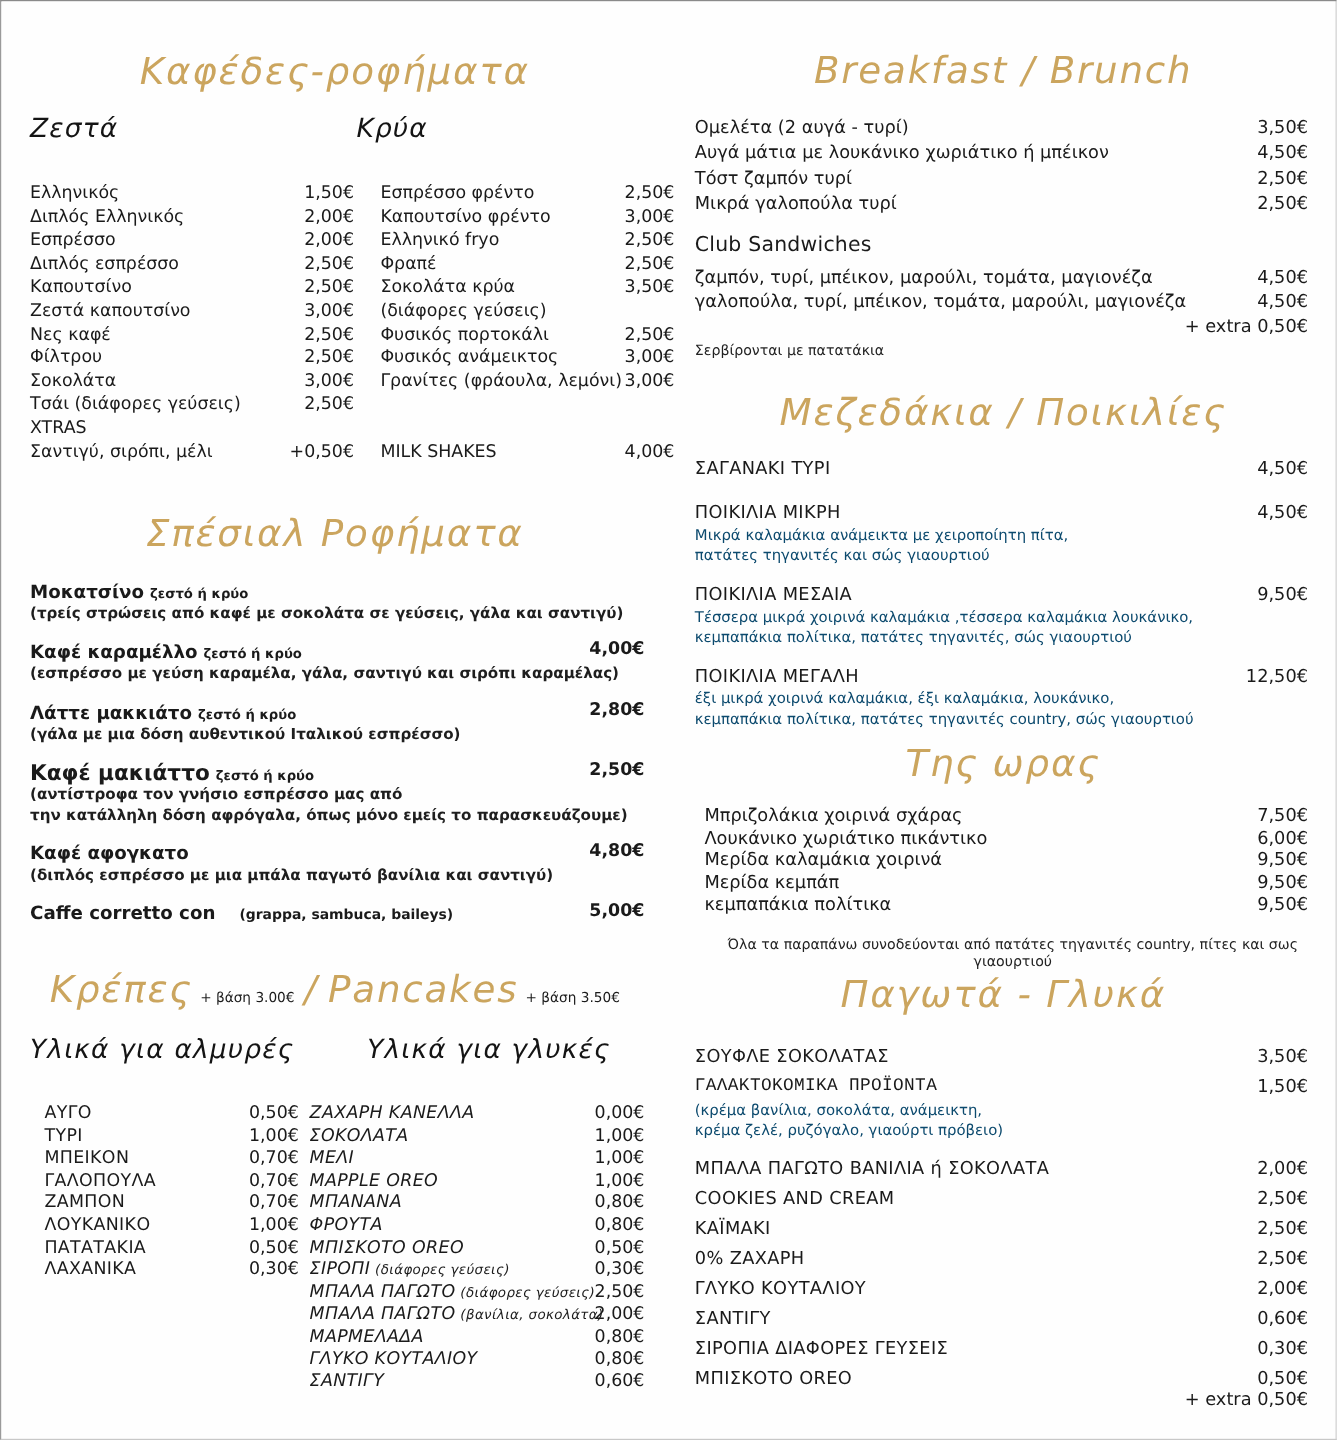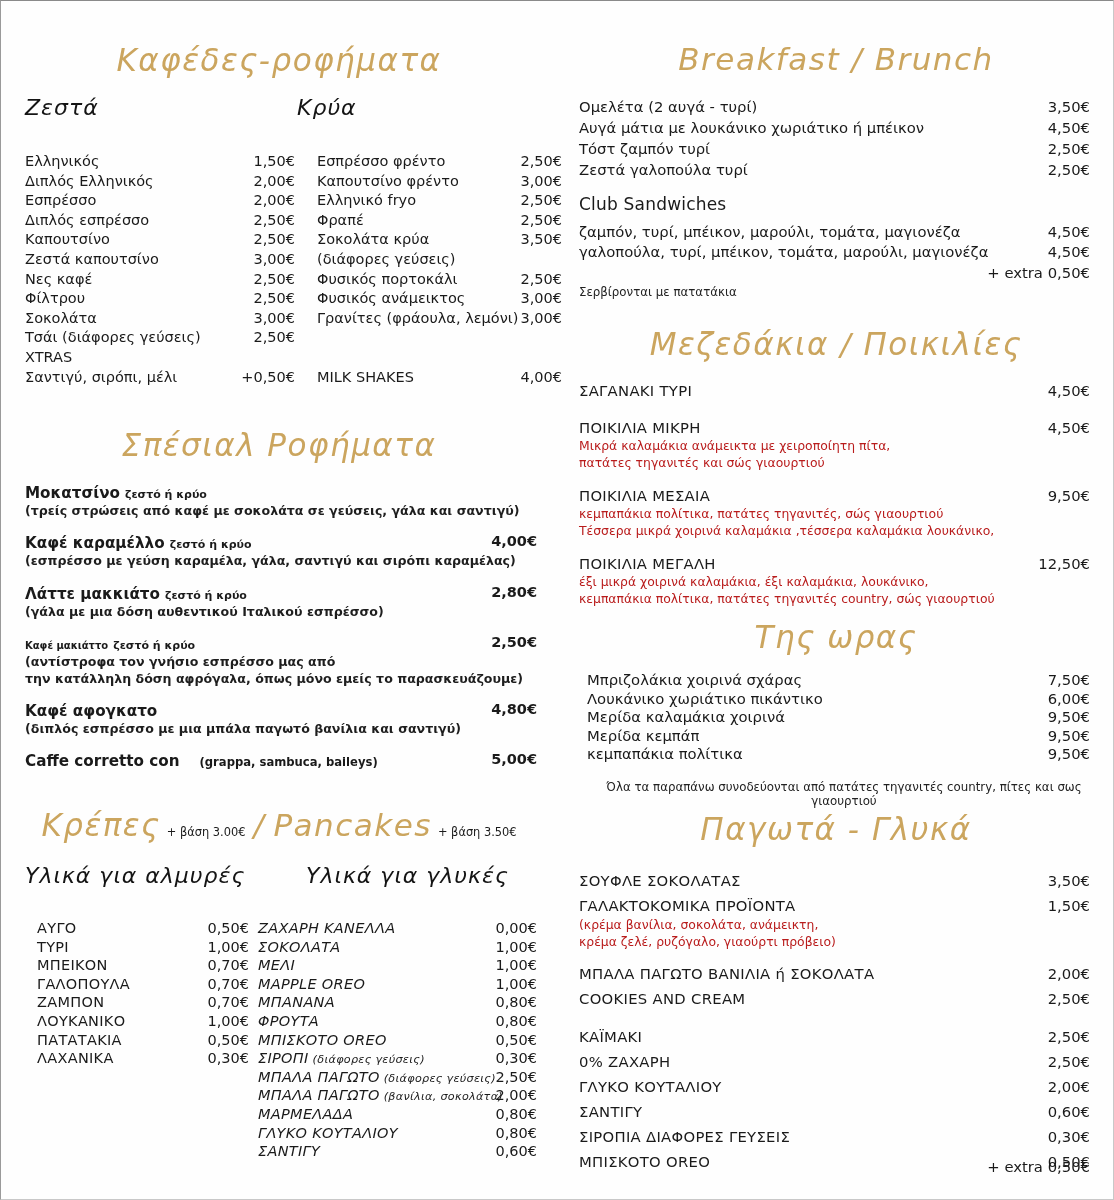--- a/index.html
+++ b/index.html
@@ -77,21 +77,21 @@
   .fl-a  { position: absolute; left: 24px;  font-size: 14.5px; line-height: 18.6px; white-space: nowrap; }
   .fl-ap { position: absolute; left: 150px; width: 86px; text-align: right; font-size: 14.5px; line-height: 18.6px; }
   .fl-b  { position: absolute; left: 245px; font-size: 14.5px; line-height: 18.6px; white-space: nowrap; font-style: italic; }
   .fl-bp { position: absolute; left: 430px; width: 94px; text-align: right; font-size: 14.5px; line-height: 18.6px; }
   .fl-b .paren { font-size: 11.2px; }
 
   
   .rrow { position: relative; height: 21px; }
   .rname { position: absolute; left: 0; font-size: 14.8px; line-height: 21px; white-space: nowrap; }
   .rprice { position: absolute; right: 0; width: 110px; text-align: right; font-size: 14.8px; line-height: 21px; }
-  .rdesc { font-size: 12.4px; line-height: 16.6px; color: #b91c1c; }
+  .rdesc { font-size: 12.4px; line-height: 16.6px; color: #0c4a6e; }
 
   .caps { letter-spacing: .3px; }
   .hl-small { font-size: 11.4px; font-weight: normal; }
 </style>
 </head>
 <body>
 
 <div class="page">
 
   <div class="col col-left">
@@ -187,21 +187,21 @@
         </div>
         <div style="position:relative; margin-bottom:14px;">
           <div style="position:relative; height:20px;"><span style="font-size:15.2px;">Καφέ καραμέλλο</span><span class="tiny" style="margin-left:5px;">ζεστό ή κρύο</span><span style="position:absolute; right:8px; top:0; font-size:14.5px;">4,00€</span></div>
           <div class="desc">(εσπρέσσο με γεύση καραμέλα, γάλα, σαντιγύ και σιρόπι καραμέλας)</div>
         </div>
         <div style="position:relative; margin-bottom:14px;">
           <div style="position:relative; height:20px;"><span style="font-size:15.2px;">Λάττε μακκιάτο</span><span class="tiny" style="margin-left:5px;">ζεστό ή κρύο</span><span style="position:absolute; right:8px; top:0; font-size:14.5px;">2,80€</span></div>
           <div class="desc">(γάλα με μια δόση αυθεντικού Ιταλικού εσπρέσσο)</div>
         </div>
         <div style="position:relative; margin-bottom:14px;">
-          <div style="position:relative; height:20px;"><span style="font-size:10px;">Καφέ μακιάττο</span><span class="tiny" style="margin-left:5px;">ζεστό ή κρύο</span><span style="position:absolute; right:8px; top:0; font-size:14.5px;">2,50€</span></div>
+          <div style="position:relative; height:20px;"><span style="font-size:18px;">Καφέ μακιάττο</span><span class="tiny" style="margin-left:5px;">ζεστό ή κρύο</span><span style="position:absolute; right:8px; top:0; font-size:14.5px;">2,50€</span></div>
           <div class="desc">(αντίστροφα τον γνήσιο εσπρέσσο μας από</div>
           <div class="desc">την κατάλληλη δόση αφρόγαλα, όπως μόνο εμείς το παρασκευάζουμε)</div>
         </div>
         <div style="position:relative; margin-bottom:14px;">
           <div style="position:relative; height:20px;"><span style="font-size:15.2px;">Καφέ αφογκατο</span><span style="position:absolute; right:8px; top:0; font-size:14.5px;">4,80€</span></div>
           <div class="desc">(διπλός εσπρέσσο με μια μπάλα παγωτό βανίλια και σαντιγύ)</div>
         </div>
         <div style="position:relative; margin-bottom:14px;">
           <div style="position:relative; height:20px;"><span style="font-size:15.2px;">Caffe corretto con</span><span class="small" style="margin-left:20px;">(grappa, sambuca, baileys)</span><span style="position:absolute; right:8px; top:0; font-size:14.5px;">5,00€</span></div>
         </div>
@@ -300,21 +300,21 @@
         </div>
         <div class="rrow" style="height:21px;">
           <span class="rname" style="line-height:21px;">Αυγά μάτια  με λουκάνικο χωριάτικο ή μπέικον</span>
           <span class="rprice" style="line-height:21px;">4,50€</span>
         </div>
         <div class="rrow" style="height:21px;">
           <span class="rname" style="line-height:21px;">Τόστ ζαμπόν τυρί</span>
           <span class="rprice" style="line-height:21px;">2,50€</span>
         </div>
         <div class="rrow" style="height:21px;">
-          <span class="rname" style="line-height:21px;">Ζεστά γαλοπούλα τυρί</span>
+          <span class="rname" style="line-height:21px;">Μικρά γαλοπούλα τυρί</span>
           <span class="rprice" style="line-height:21px;">2,50€</span>
         </div>
       </div>
     <div style="position:absolute; left:22px; top:193px; width:511px;">
       <div class="plain-head">Club Sandwiches</div>
     </div>
     <div id="club-rows" style="position:absolute; left:22px; top:221px; width:511px;">
         <div class="rrow" style="height:20px;">
           <span class="rname" style="line-height:20px;">ζαμπόν, τυρί, μπέικον, μαρούλι, τομάτα, μαγιονέζα</span>
           <span class="rprice" style="line-height:20px;">4,50€</span>
@@ -345,22 +345,22 @@
             <span class="rprice">4,50€</span>
           </div>
           <div class="rdesc">Μικρά καλαμάκια ανάμεικτα με χειροποίητη πίτα,</div>
           <div class="rdesc">πατάτες τηγανιτές και σώς γιαουρτιού</div>
         </div>
         <div style="position:relative; margin-bottom:14px;">
           <div style="position:relative; height:21px;">
             <span class="rname caps">ΠΟΙΚΙΛΙΑ ΜΕΣΑΙΑ</span>
             <span class="rprice">9,50€</span>
           </div>
+          <div class="rdesc">Τέσσερα μικρά χοιρινά καλαμάκια ,τέσσερα καλαμάκια λουκάνικο,</div>
           <div class="rdesc">κεμπαπάκια πολίτικα, πατάτες τηγανιτές, σώς γιαουρτιού</div>
-          <div class="rdesc">Τέσσερα μικρά χοιρινά καλαμάκια ,τέσσερα καλαμάκια λουκάνικο,</div>
         </div>
         <div style="position:relative; margin-bottom:14px;">
           <div style="position:relative; height:21px;">
             <span class="rname caps">ΠΟΙΚΙΛΙΑ ΜΕΓΑΛΗ</span>
             <span class="rprice">12,50€</span>
           </div>
           <div class="rdesc">έξι μικρά χοιρινά καλαμάκια, έξι καλαμάκια, λουκάνικο,</div>
           <div class="rdesc">κεμπαπάκια πολίτικα, πατάτες τηγανιτές country, σώς γιαουρτιού</div>
         </div>
       </div>
@@ -397,33 +397,33 @@
     </div>
     <div id="dessert-rows" style="position:absolute; left:22px; top:868px; width:511px;">
         <div style="position:relative; margin-bottom:2px;">
           <div style="position:relative; height:23px;">
             <span class="rname caps" style="line-height:23px;">ΣΟΥΦΛΕ ΣΟΚΟΛΑΤΑΣ</span>
             <span class="rprice" style="line-height:23px;">3,50€</span>
           </div>
         </div>
         <div style="position:relative; margin-bottom:12px;">
           <div style="position:relative; height:23px;">
-            <span class="rname caps" style="line-height:23px;">ΓΑΛΑΚΤΟΚΟΜΙΚΑ ΠΡΟΪΟΝΤΑ</span>
+            <span class="rname caps" style="line-height:23px;font-family:Liberation Mono, monospace;">ΓΑΛΑΚΤΟΚΟΜΙΚΑ ΠΡΟΪΟΝΤΑ</span>
             <span class="rprice" style="line-height:23px;">1,50€</span>
           </div>
           <div class="rdesc">(κρέμα βανίλια, σοκολάτα, ανάμεικτη,</div>
           <div class="rdesc">κρέμα ζελέ, ρυζόγαλο, γιαούρτι πρόβειο)</div>
         </div>
         <div style="position:relative; margin-bottom:2px;">
           <div style="position:relative; height:23px;">
             <span class="rname caps" style="line-height:23px;">ΜΠΑΛΑ ΠΑΓΩΤΟ ΒΑΝΙΛΙΑ ή ΣΟΚΟΛΑΤΑ</span>
             <span class="rprice" style="line-height:23px;">2,00€</span>
           </div>
         </div>
-        <div style="position:relative; margin-bottom:15px;">
+        <div style="position:relative; margin-bottom:2px;">
           <div style="position:relative; height:23px;">
             <span class="rname caps" style="line-height:23px;">COOKIES AND CREAM</span>
             <span class="rprice" style="line-height:23px;">2,50€</span>
           </div>
         </div>
         <div style="position:relative; margin-bottom:2px;">
           <div style="position:relative; height:23px;">
             <span class="rname caps" style="line-height:23px;">ΚΑΪΜΑΚΙ</span>
             <span class="rprice" style="line-height:23px;">2,50€</span>
           </div>

